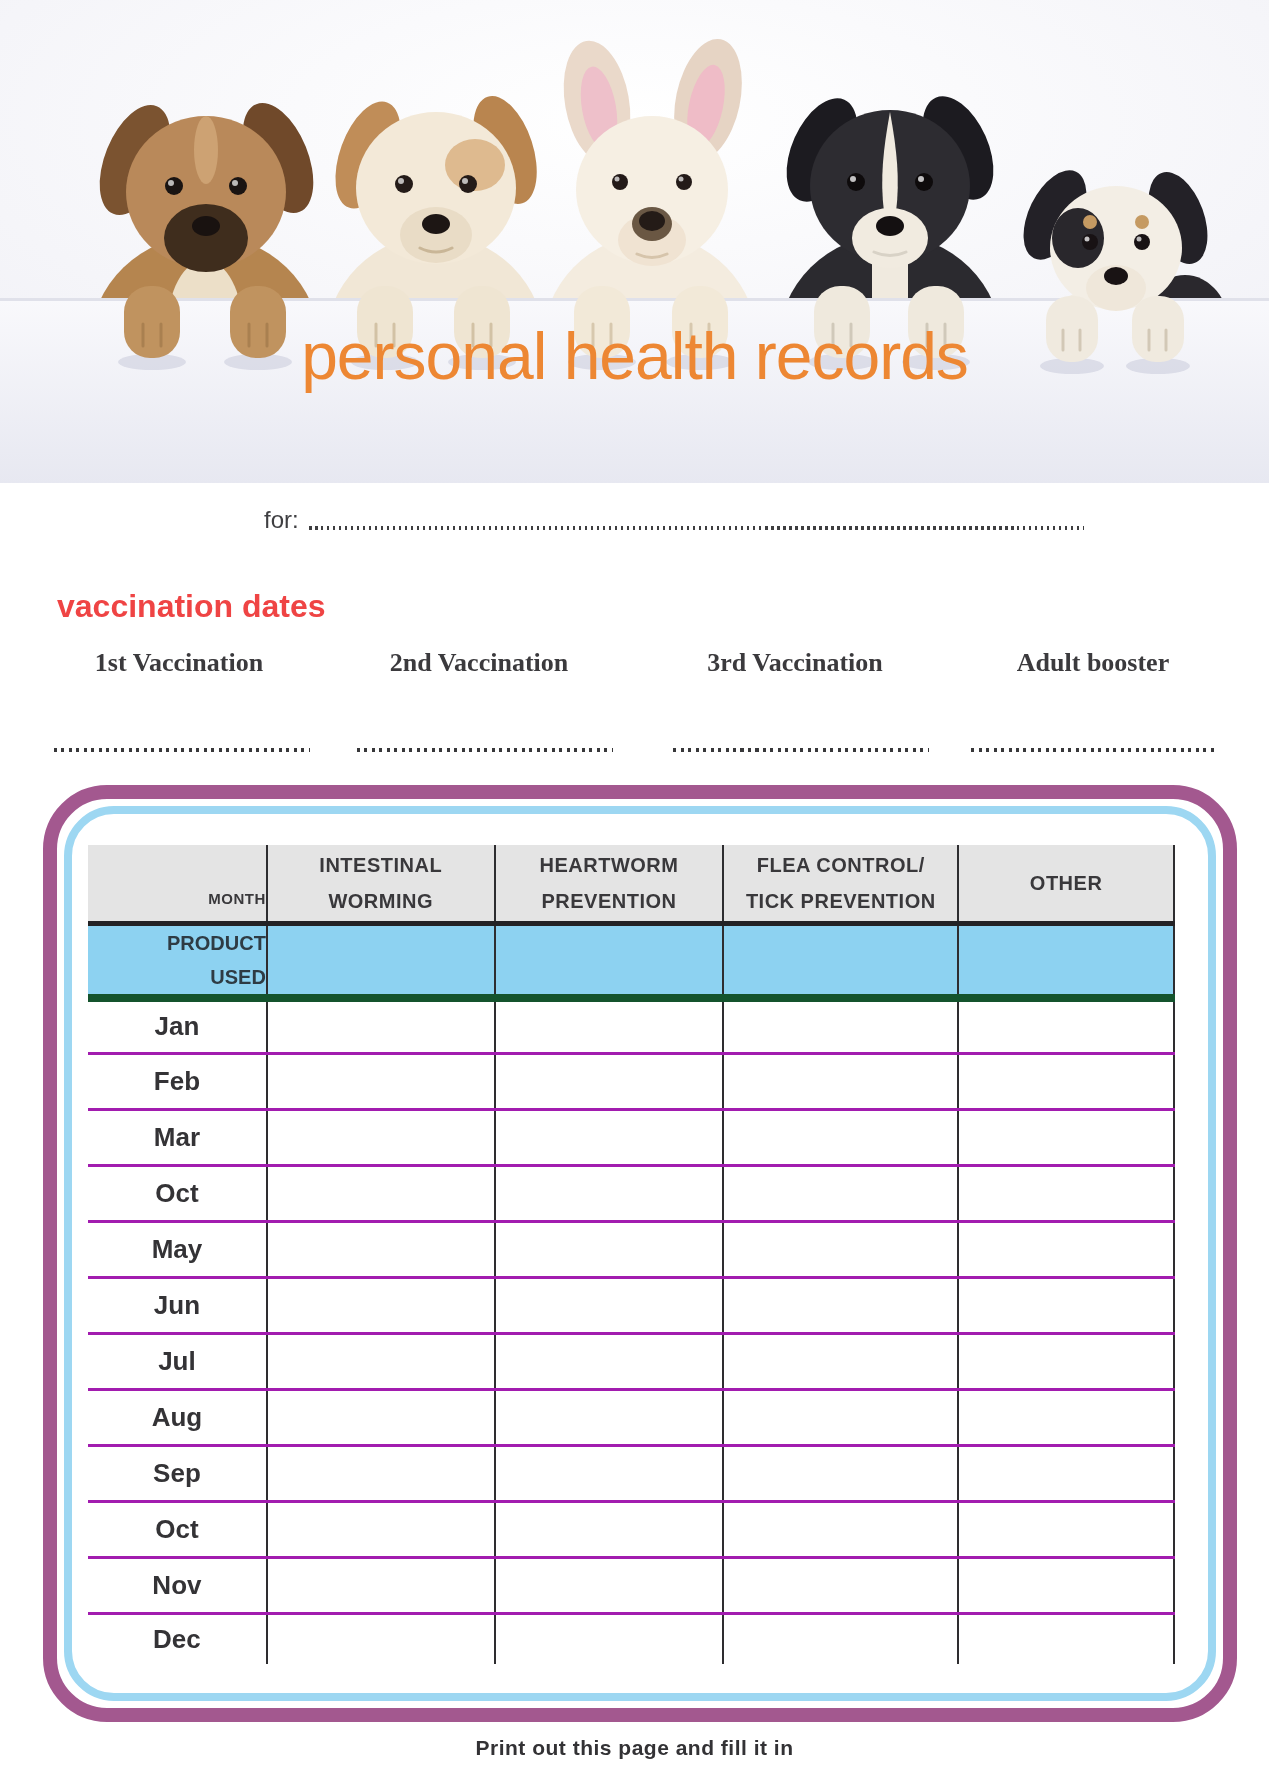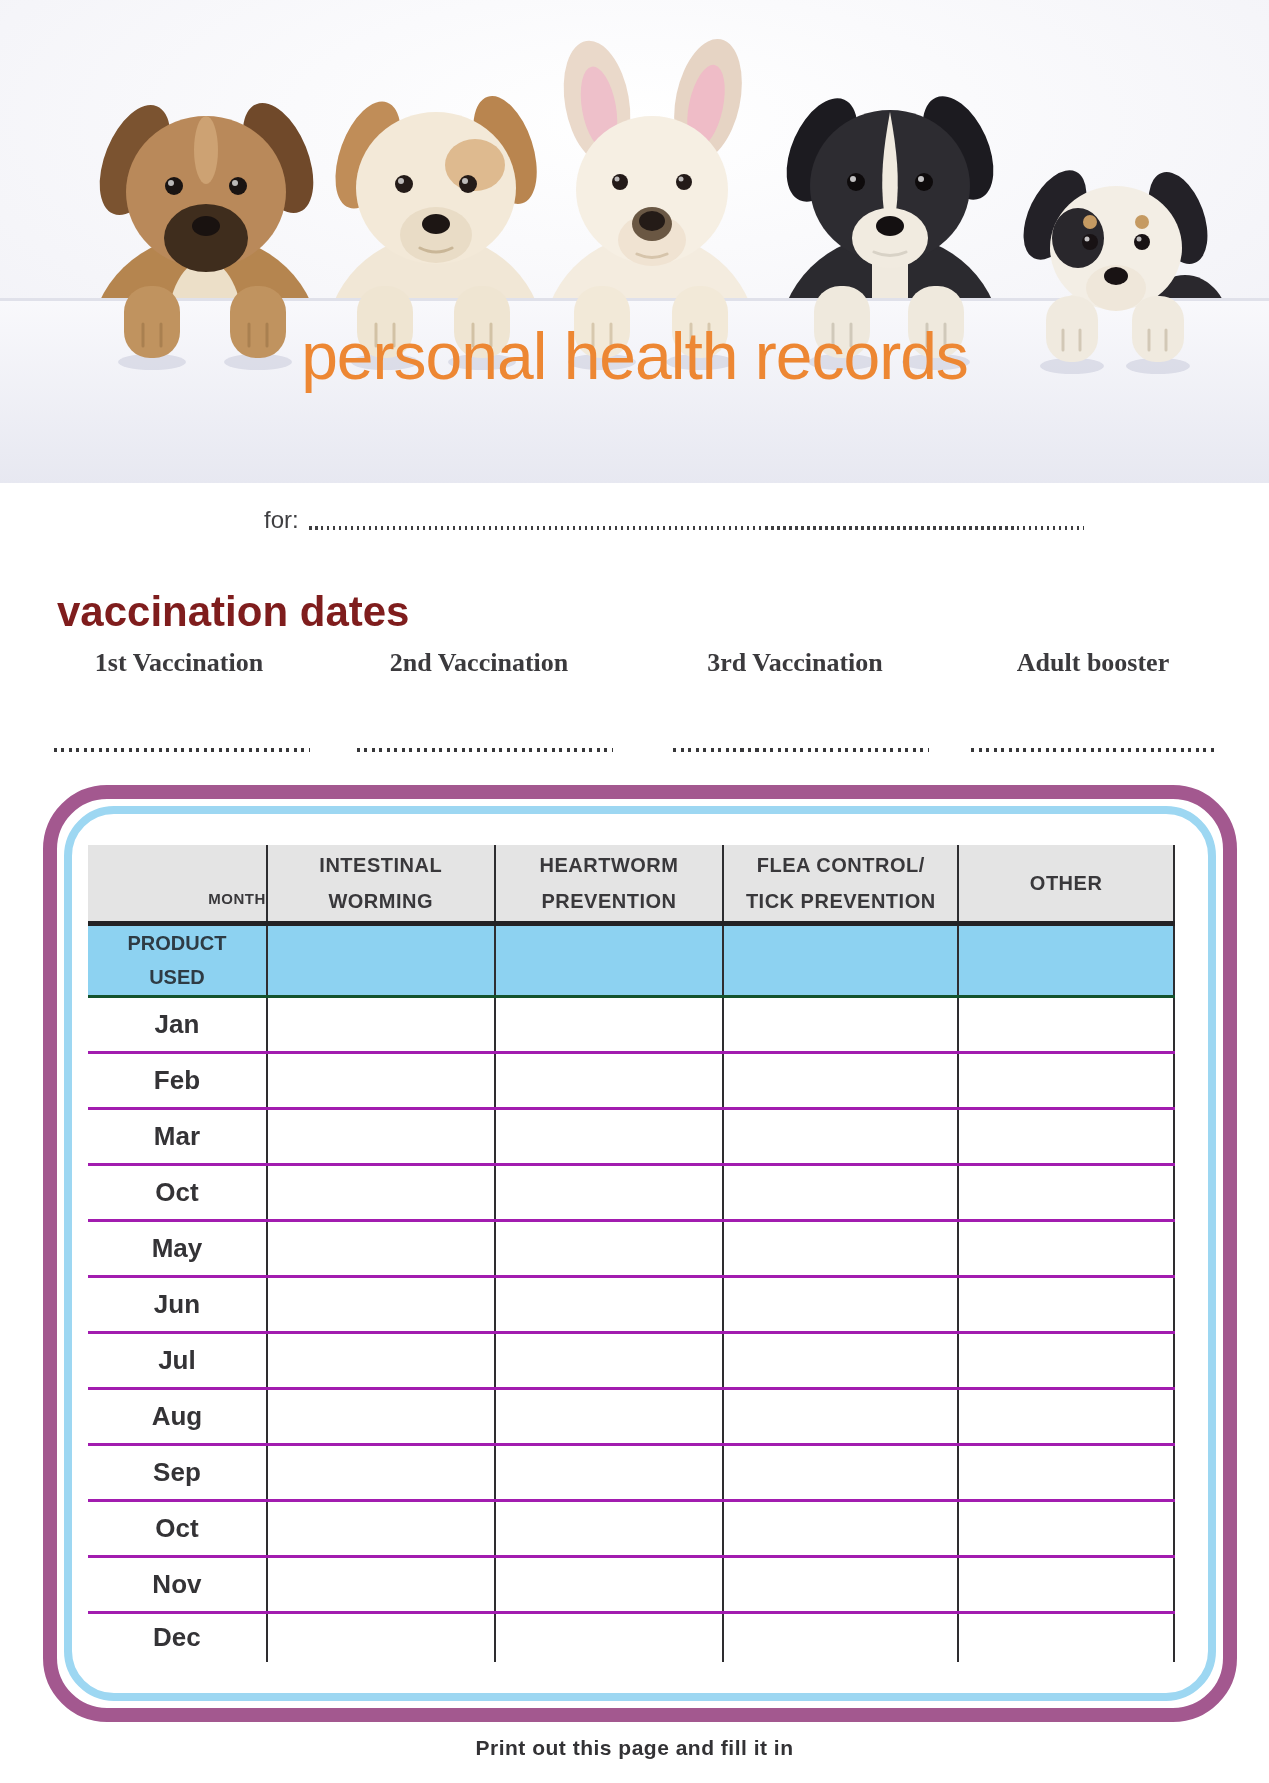--- a/index.html
+++ b/index.html
@@ -29,21 +29,21 @@
     font-size:24px;color:#3f3f42;margin-left:20px;
   }
   .for-dots{
     flex:1;height:4px;margin-left:10px;margin-bottom:4px;
     background:repeating-linear-gradient(90deg,#3e3e40 0 2.5px,transparent 2.5px 6px);
   }
 
   
   .vax-heading{
     position:absolute;top:588px;left:57px;
-    font-size:42px;font-weight:bold;color:#7f1d1d;
+    font-size:32px;font-weight:bold;color:#ef4444;
   }
   .vax-label{
     position:absolute;top:648px;transform:translateX(-50%);
     font-size:26px;font-weight:bold;color:#3b3a3d;white-space:nowrap;font-family:Liberation Serif, serif;
   }
   .vax-label.c1{left:179px;} .vax-label.c2{left:479px;}
   .vax-label.c3{left:795px;} .vax-label.c4{left:1093px;}
   .vax-dot{
     position:absolute;top:748px;height:4px;
     background:repeating-linear-gradient(90deg,#38383a 0 3px,transparent 3px 7.5px);
@@ -80,23 +80,23 @@
   tr.hdr th.monthcol{
     text-align:right;vertical-align:bottom;
     padding-left:30px;padding-bottom:14px;
     font-size:15px;letter-spacing:0.5px;
   }
   .hl{line-height:36px;}
   .hl:empty{display:none;}
 
   tr.product{height:73px;}
   tr.product td{
-    background:#8DD2F1;border-bottom:3px solid #14532d;
+    background:#8DD2F1;border-bottom:8px solid #14532d;
     font-size:20px;font-weight:bold;color:#2e3b44;
-    text-align:center;vertical-align:middle;
+    text-align:right;vertical-align:middle;
   }
   tr.product td .hl{line-height:34px;}
 
   tr.mrow{height:56px;}
   tr.mrow td{border-bottom:3px solid #a21caf;}
   tr.mrow td.mname{
     font-size:26px;font-weight:bold;color:#343336;
     text-align:center;vertical-align:middle;
   }
   tr.mrow.last{height:50px;}

